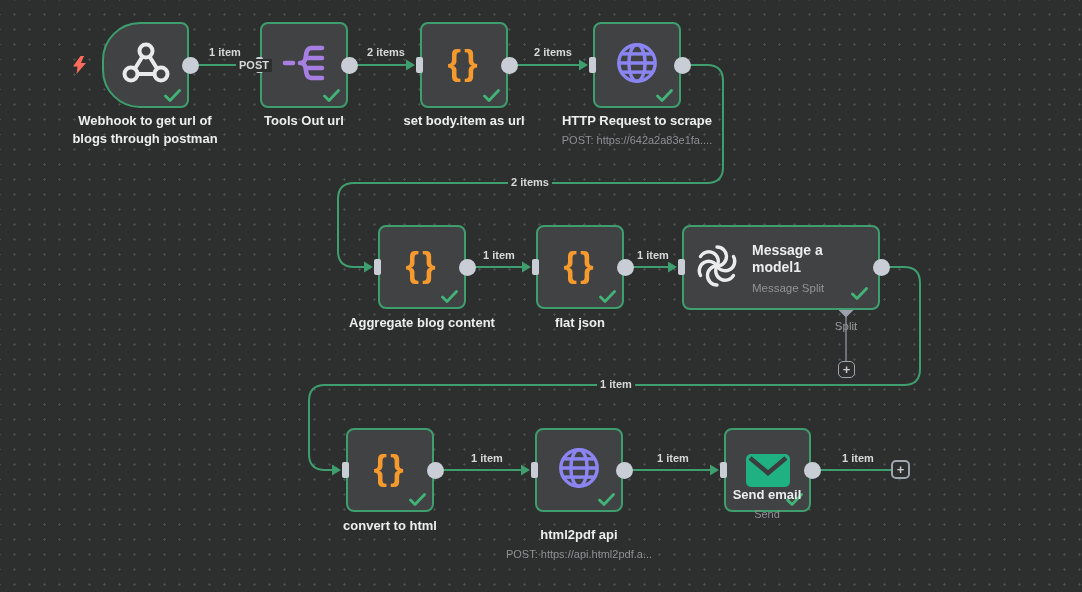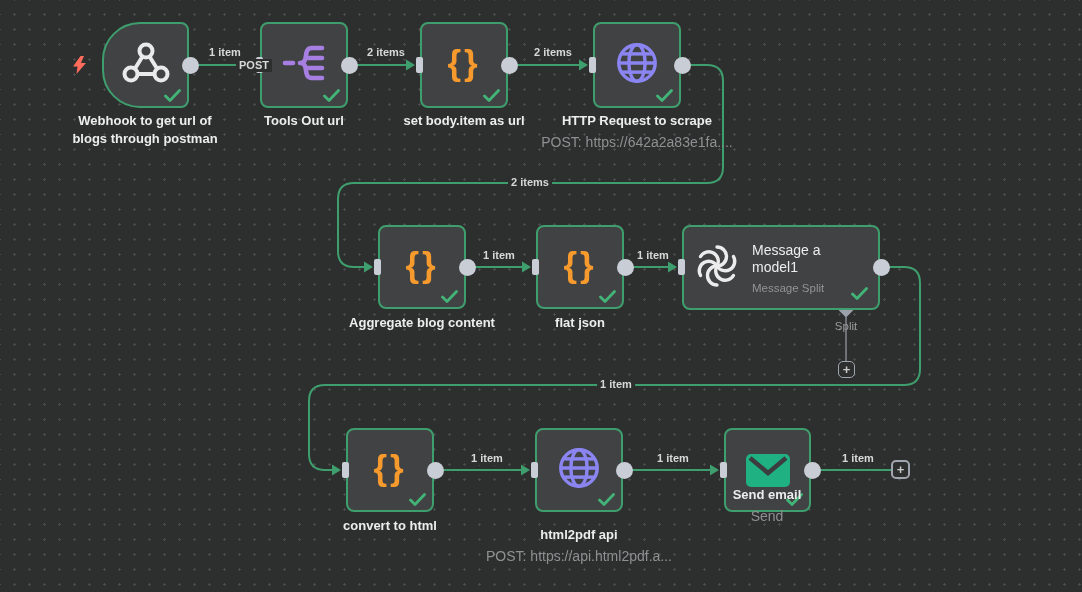--- a/index.html
+++ b/index.html
@@ -14,30 +14,30 @@
   .node{
     position:absolute;box-sizing:border-box;background:#414244;
     border:2px solid #3f9e6d;border-radius:8px;
     display:flex;align-items:center;justify-content:center;
   }
   .node--trigger{border-radius:38px 8px 8px 38px;}
   .check{position:absolute;right:6px;bottom:4px;line-height:0;}
   .braces{font-size:35px;font-weight:700;color:#f79a2e;letter-spacing:3px;line-height:1;margin-top:-6px;}
   .envelope{width:44px;height:33px;background:#20b183;border-radius:5px;display:flex;align-items:flex-start;justify-content:center;overflow:hidden;}
   .node-label{position:absolute;transform:translateX(-50%);text-align:center;color:#ededed;font-size:13px;font-weight:700;line-height:1.35;white-space:nowrap;}
-  .node-label .sub{color:#8f9092;font-size:14px;font-weight:400;margin-top:3px;white-space:nowrap;}
+  .node-label .sub{color:#8f9092;font-size:11px;font-weight:400;margin-top:3px;white-space:nowrap;}
   .node-label--wrap{white-space:normal;width:170px;}
   .edge-label{position:absolute;transform:translateX(-50%);background:#2d2e2e;color:#d8d8d8;font-size:11px;font-weight:600;line-height:13px;padding:0 3px;white-space:nowrap;}
   .out-dot{position:absolute;width:17px;height:17px;border-radius:50%;background:#c9ced6;}
   .in-rect{position:absolute;width:7px;height:16px;border-radius:2px;background:#c9ced6;}
   .plus-btn{position:absolute;box-sizing:border-box;background:#2d2e2e;border:2px solid #a0a6ae;border-radius:5px;color:#c9c9c9;font-size:13px;font-weight:700;display:flex;align-items:center;justify-content:center;line-height:1;cursor:pointer;}
   .tools-label{position:absolute;transform:translateX(-50%);color:#9a9a9a;font-size:11.5px;}
   .msg-body{display:flex;align-items:center;gap:12px;padding:0 10px;}
   .msg-text{width:100px;}
-  .msg-title{color:#ededed;font-size:14px;font-weight:400;line-height:1.25;}
+  .msg-title{color:#ededed;font-size:14px;font-weight:700;line-height:1.25;}
   .msg-sub{color:#949494;font-size:11.5px;margin-top:5px;}
   .bolt{position:absolute;left:73px;top:56px;line-height:0;}
 </style>
 </head>
 <body>
 
 <div class="canvas">
 
   <svg class="edges" width="1082" height="592" viewBox="0 0 1082 592">
     <g stroke="#3f9e6d" stroke-width="2" fill="none">

